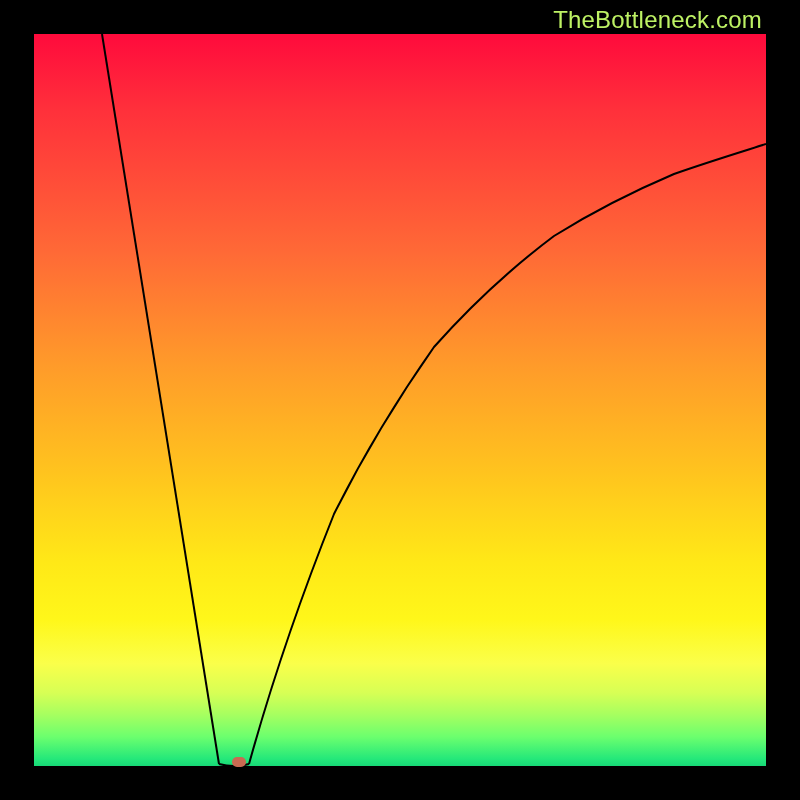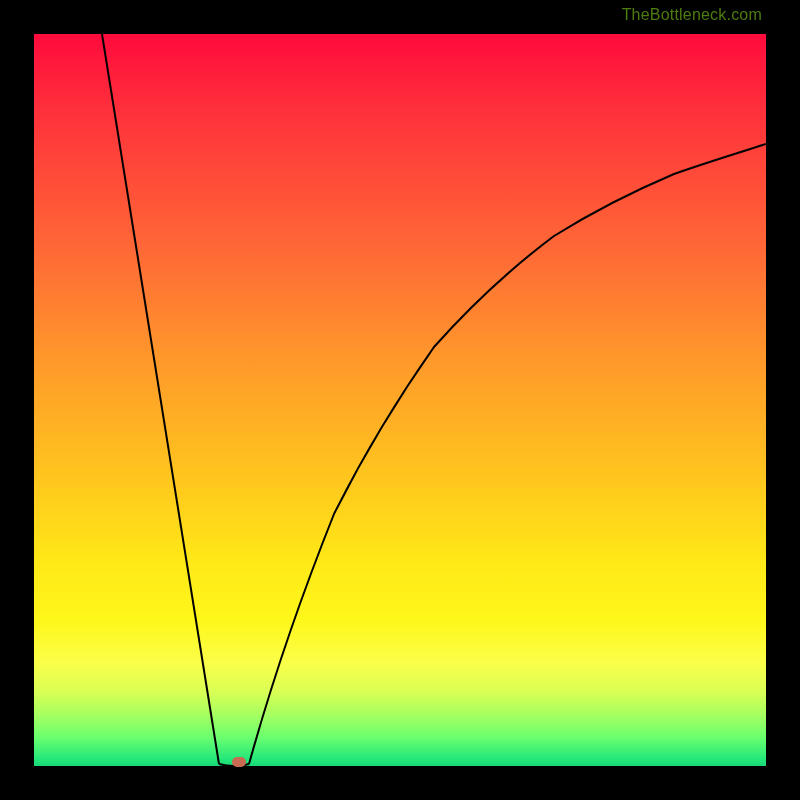--- a/index.html
+++ b/index.html
@@ -53,22 +53,22 @@
     width: 14px;
     height: 10px;
     background: #c96a52;
     border-radius: 5px;
     transform: translate(-50%, -50%);
   }
   .attribution {
     position: absolute;
     top: 6px;
     right: 38px;
-    color: #4d7c0f;
-    font-size: 16px;
+    color: #bef264;
+    font-size: 24px;
     letter-spacing: 0.2px;
     user-select: none;
   }
 </style>
 </head>
 <body>
 
 <div class="frame">
 
   <div class="attribution">TheBottleneck.com</div>

